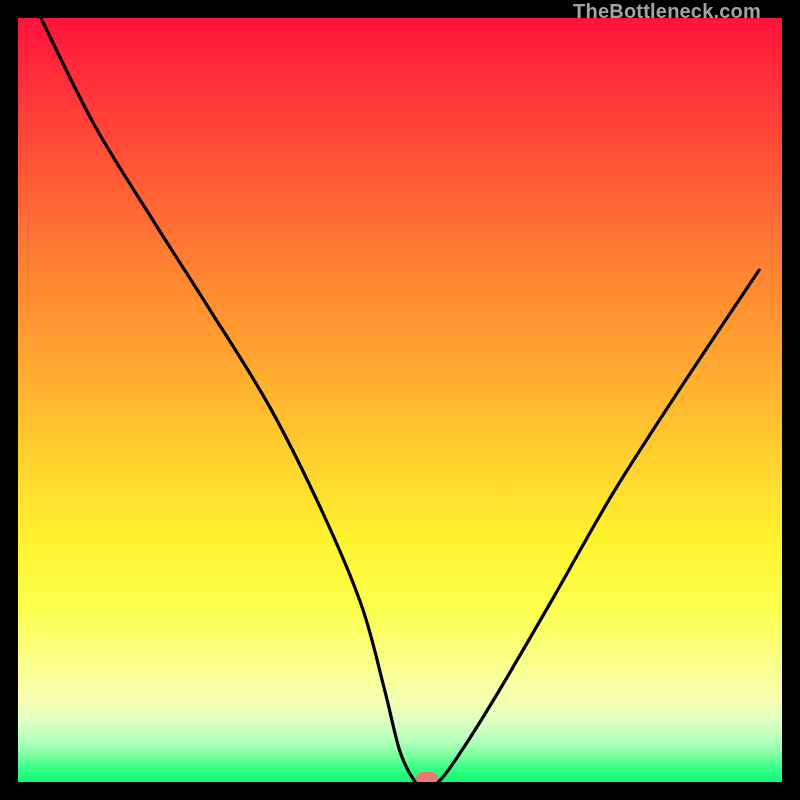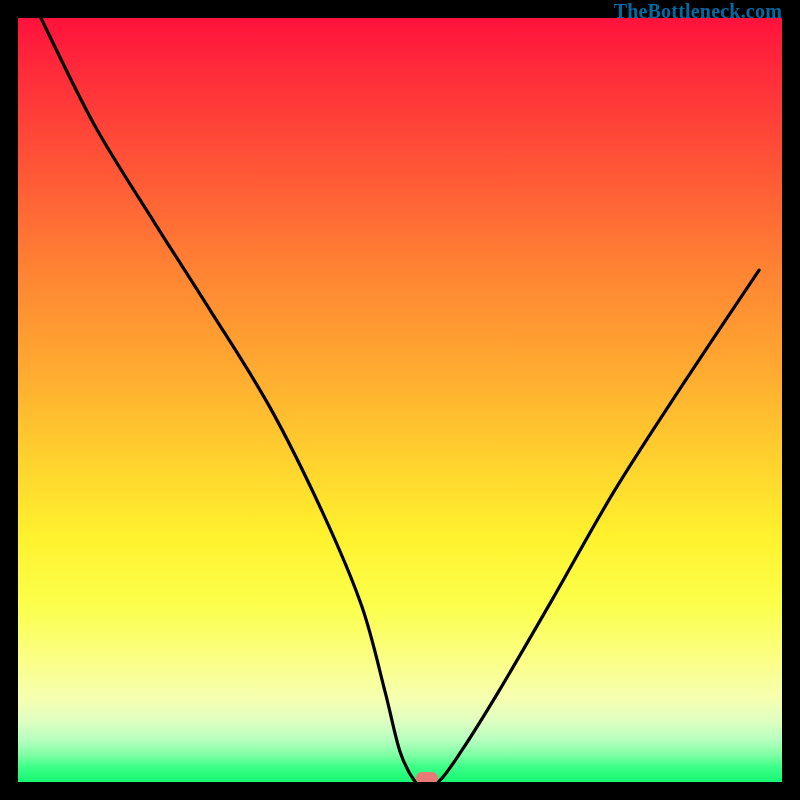--- a/index.html
+++ b/index.html
@@ -57,25 +57,25 @@
     position: absolute;
     width: 22px;
     height: 12px;
     border-radius: 6px;
     background: #e77a74;
     transform: translate(-50%, -50%);
   }
   .watermark {
     position: absolute;
     top: 0px;
-    right: 18px;
-    font-family: Liberation Serif, serif;
+    right: 39px;
+    font-family: Liberation Sans, sans-serif;
     font-size: 20px;
     font-weight: 600;
-    color: #0369a1;
+    color: #a3a3a3;
     letter-spacing: 0.2px;
   }
 </style>
 </head>
 <body>
 
 <div class="frame">
   <div class="plot">
     <div class="gradient"></div>
     <svg class="curve" viewBox="0 0 764 764" preserveAspectRatio="none">

